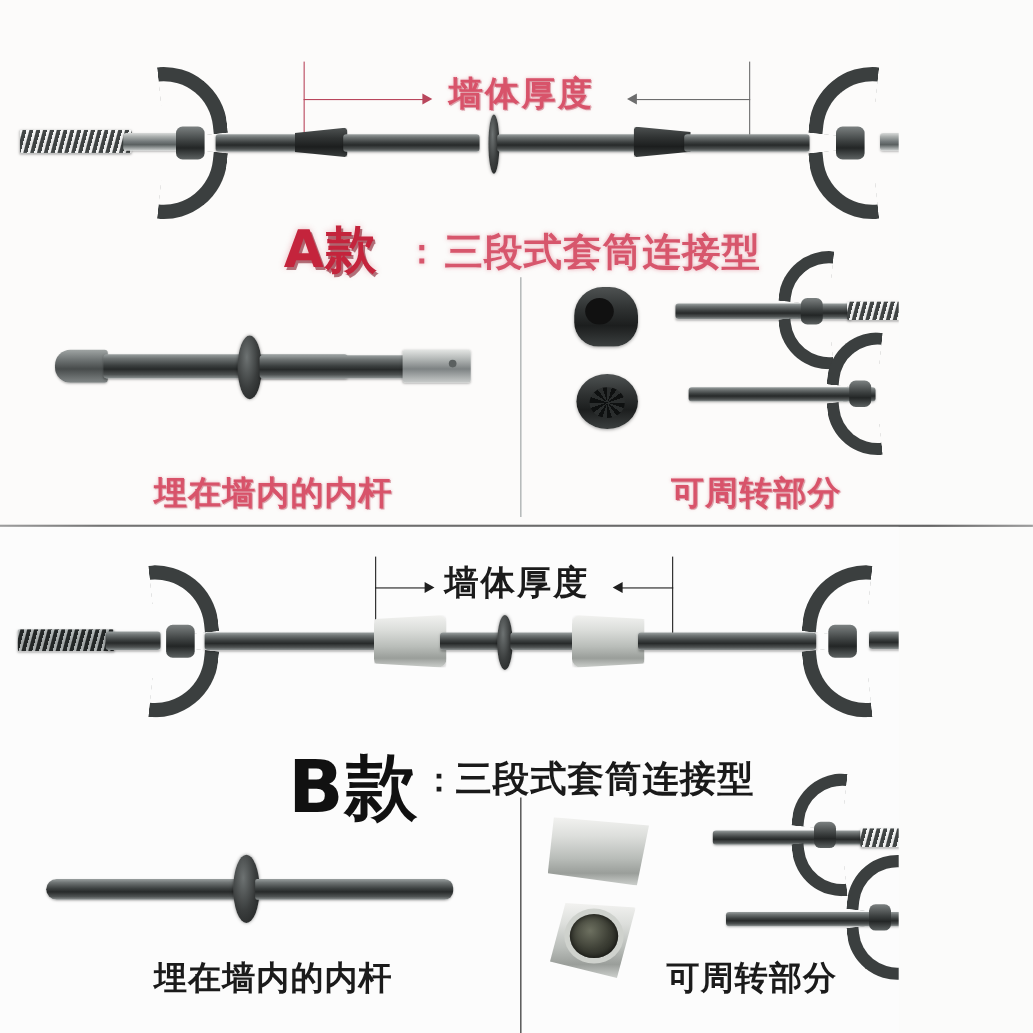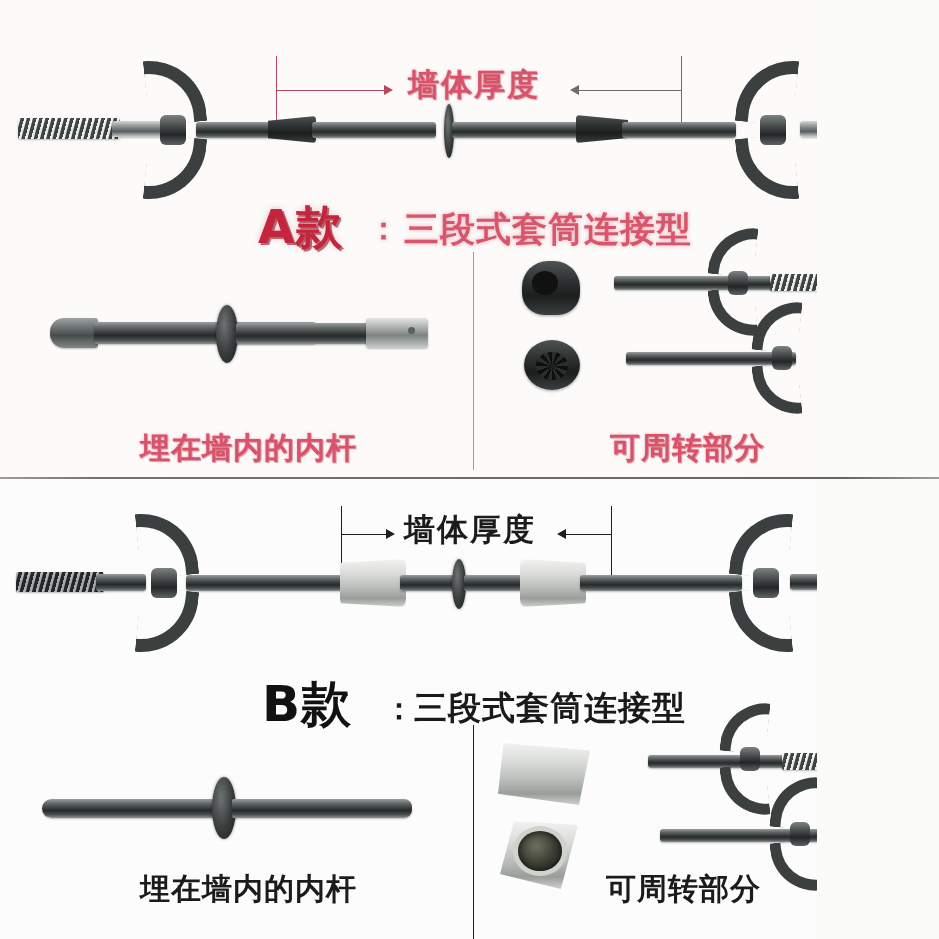--- a/index.html
+++ b/index.html
@@ -279,21 +279,21 @@
         <div class="arc" style="left:12px;top:2px;width:58px;height:66px;border-width:13px 0 0 13px;border-radius:58px 0 0 0;transform:rotate(6deg);"></div>
         <div class="arc" style="left:12px;top:80px;width:58px;height:66px;border-width:0 0 13px 13px;border-radius:0 0 0 58px;transform:rotate(-6deg);"></div>
         <div class="hub"></div>
       </div>
 
       <div class="rod" style="left:790px;top:95px;width:40px;height:16px;"></div>
       <div class="thread dark" style="left:822px;top:93px;width:102px;height:20px;"></div>
     </div>
 
     <div>
-      <div class="title-black cn" style="left:262px;top:192px;font-size:50px;letter-spacing:1px;">B款</div>
+      <div class="title-black cn" style="left:262px;top:192px;font-size:66px;letter-spacing:1px;">B款</div>
       <div class="title-sub-black cn" style="left:384px;top:210px;font-size:30px;">：</div>
       <div class="title-sub-black cn" style="left:414px;top:207px;font-size:33px;letter-spacing:1px;">三段式套筒连接型</div>
     </div>
 
     <div class="vsep" style="left:473px;top:246px;height:215px;background:#1d1d1d;"></div>
 
     <div>
       <div class="rod" style="left:42px;top:320px;width:178px;height:19px;border-radius:10px 2px 2px 10px;"></div>
       <div class="disc" style="left:212px;top:298px;width:24px;height:62px;"></div>
       <div class="rod" style="left:232px;top:320px;width:180px;height:19px;border-radius:2px 8px 8px 2px;"></div>

